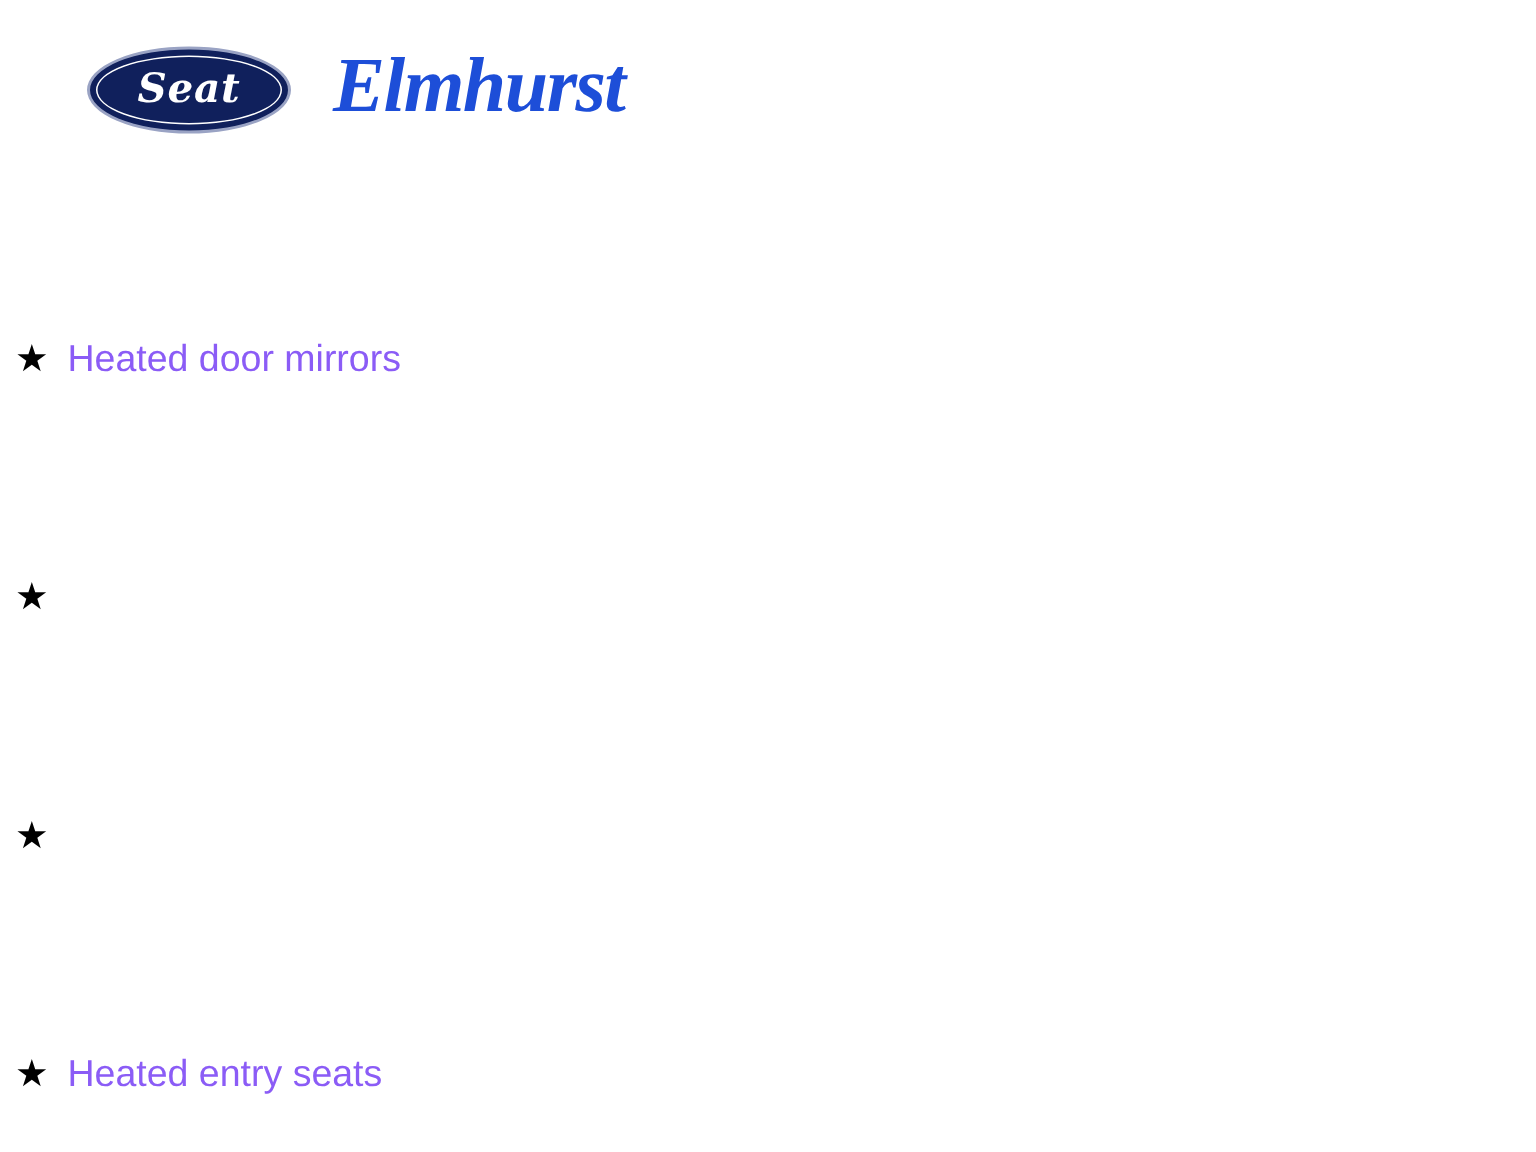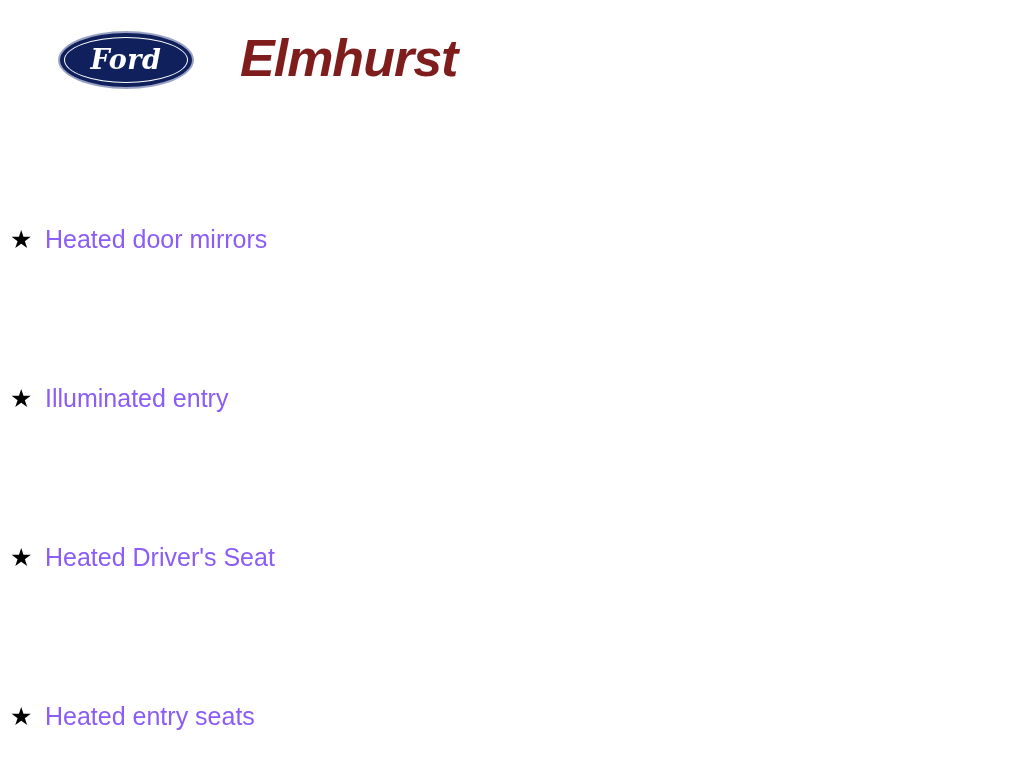--- a/index.html
+++ b/index.html
@@ -58,27 +58,27 @@
     font-family: "DejaVu Serif", serif;
     font-style: italic;
     font-weight: bold;
     font-size: 27px;
     letter-spacing: 0.5px;
     line-height: 1;
     transform: translateY(-1px);
   }
 
   .dealer-name {
-    margin-left: 46px;
-    font-family: Liberation Sans, sans-serif;
+    margin-left: 28px;
+    font-family: Liberation Serif, serif;
     font-style: italic;
     font-weight: bold;
     font-size: 52px;
     letter-spacing: -1px;
-    color: #7f1d1d;
+    color: #1d4ed8;
     line-height: 1;
     transform: translateY(-2px);
   }
 
   
   .feature-list {
     position: absolute;
     left: 0;
     top: 160px;
     width: 1024px;
@@ -110,37 +110,35 @@
   }
 </style>
 </head>
 <body>
 
 <div class="page">
 
   <div class="brand-header">
     <div class="ford-oval">
       <div class="inner-ring"></div>
-      <div class="wordmark">Ford</div>
+      <div class="wordmark">Seat</div>
     </div>
     <div class="dealer-name">Elmhurst</div>
   </div>
 
   <ul class="feature-list">
     <li class="feature-item">
       <span class="bullet-star">★</span>
       <span class="feature-text">Heated door mirrors</span>
     </li>
     <li class="feature-item">
       <span class="bullet-star">★</span>
-      <span class="feature-text">Illuminated entry</span>
     </li>
     <li class="feature-item">
       <span class="bullet-star">★</span>
-      <span class="feature-text">Heated Driver's Seat</span>
     </li>
     <li class="feature-item">
       <span class="bullet-star">★</span>
       <span class="feature-text">Heated entry seats</span>
     </li>
   </ul>
 
 </div>
 
 </body></html>

